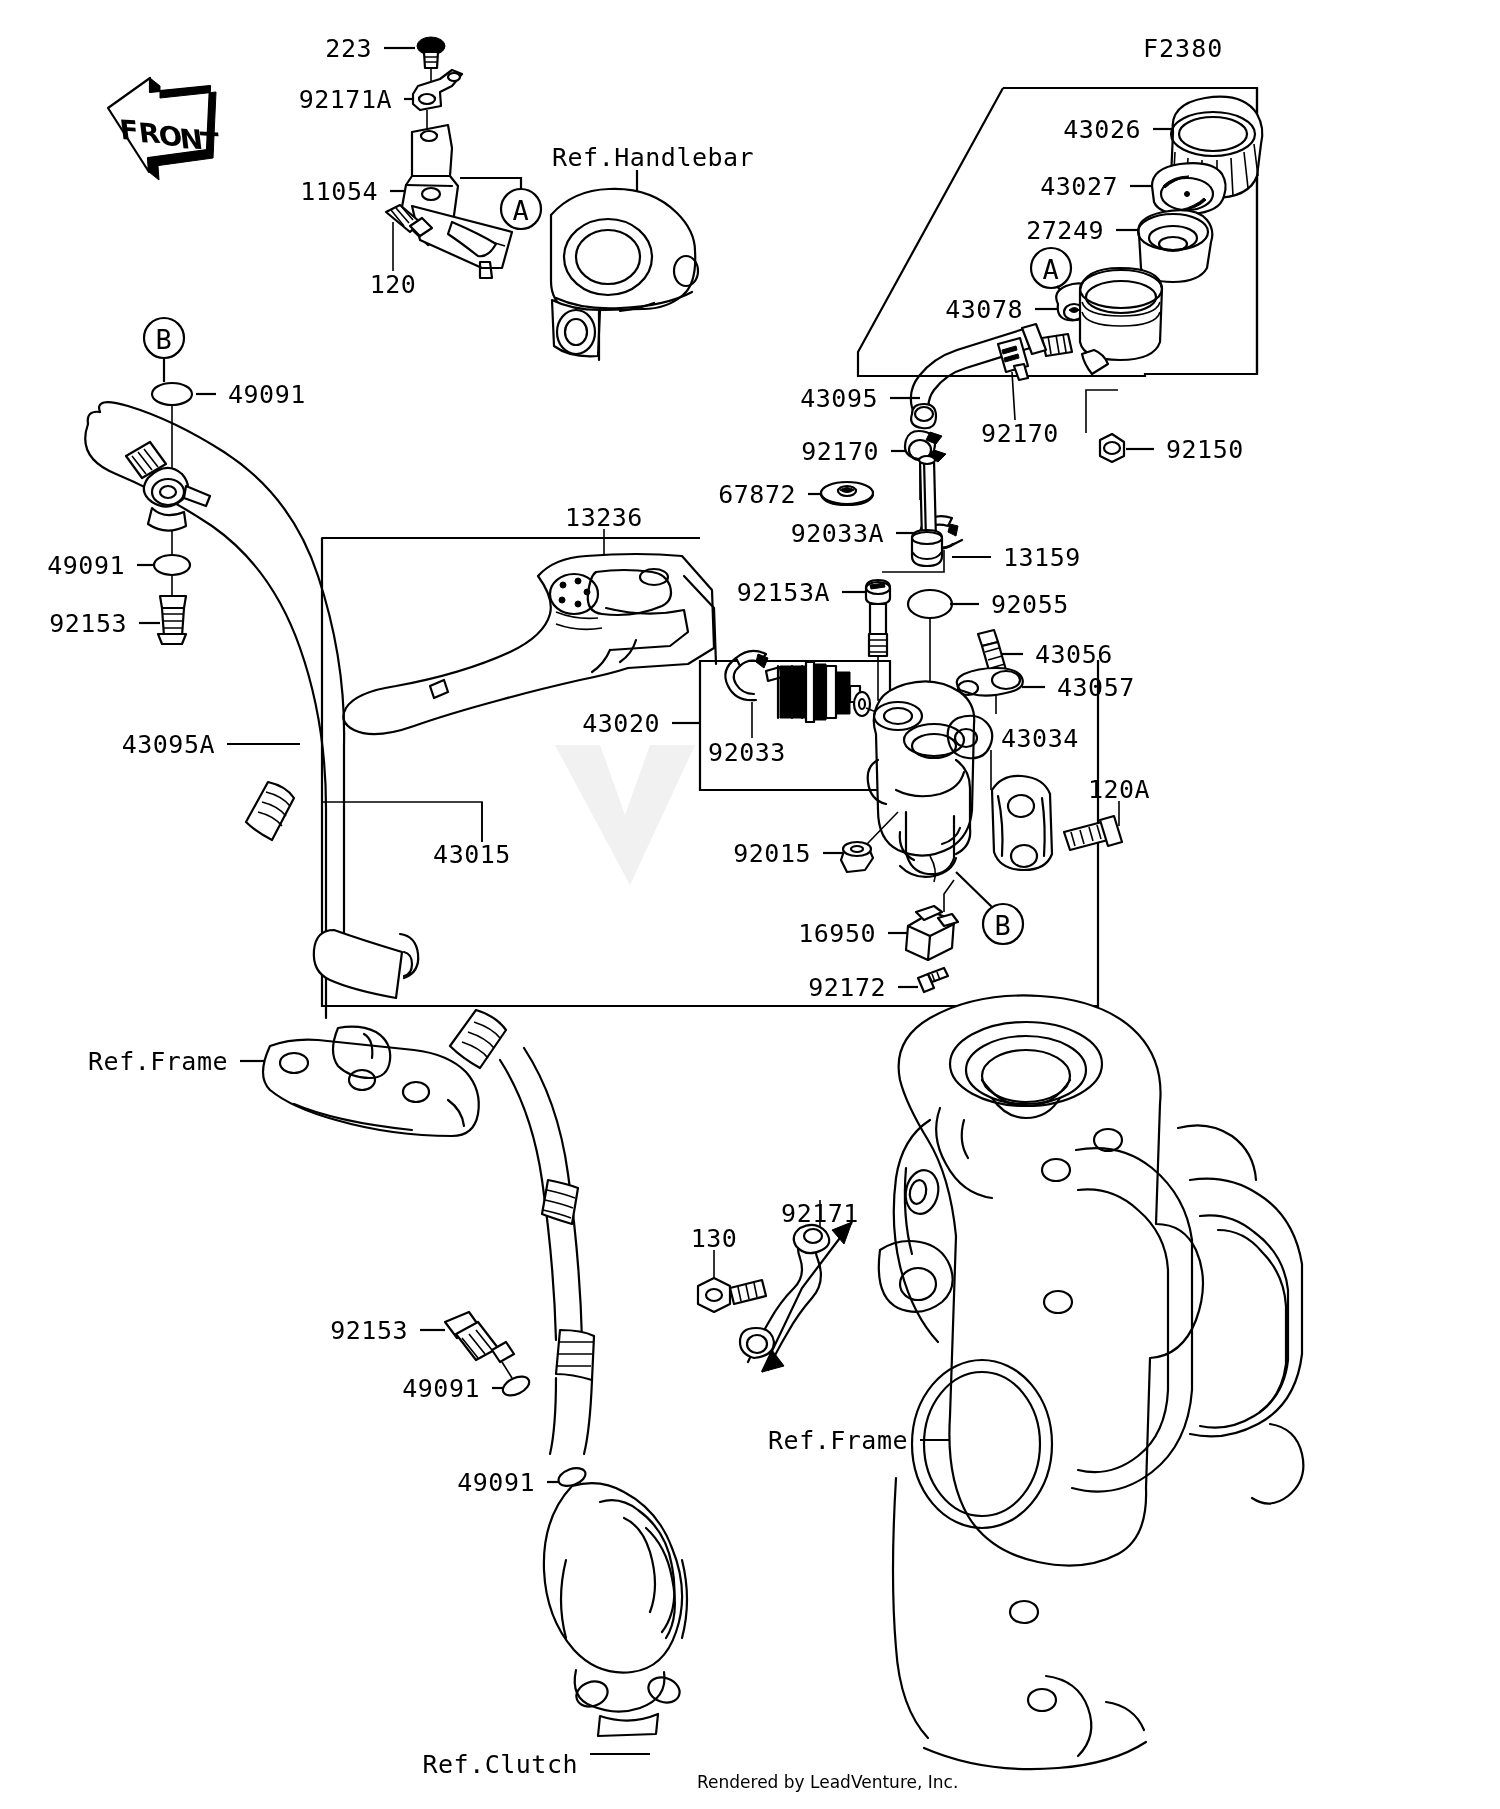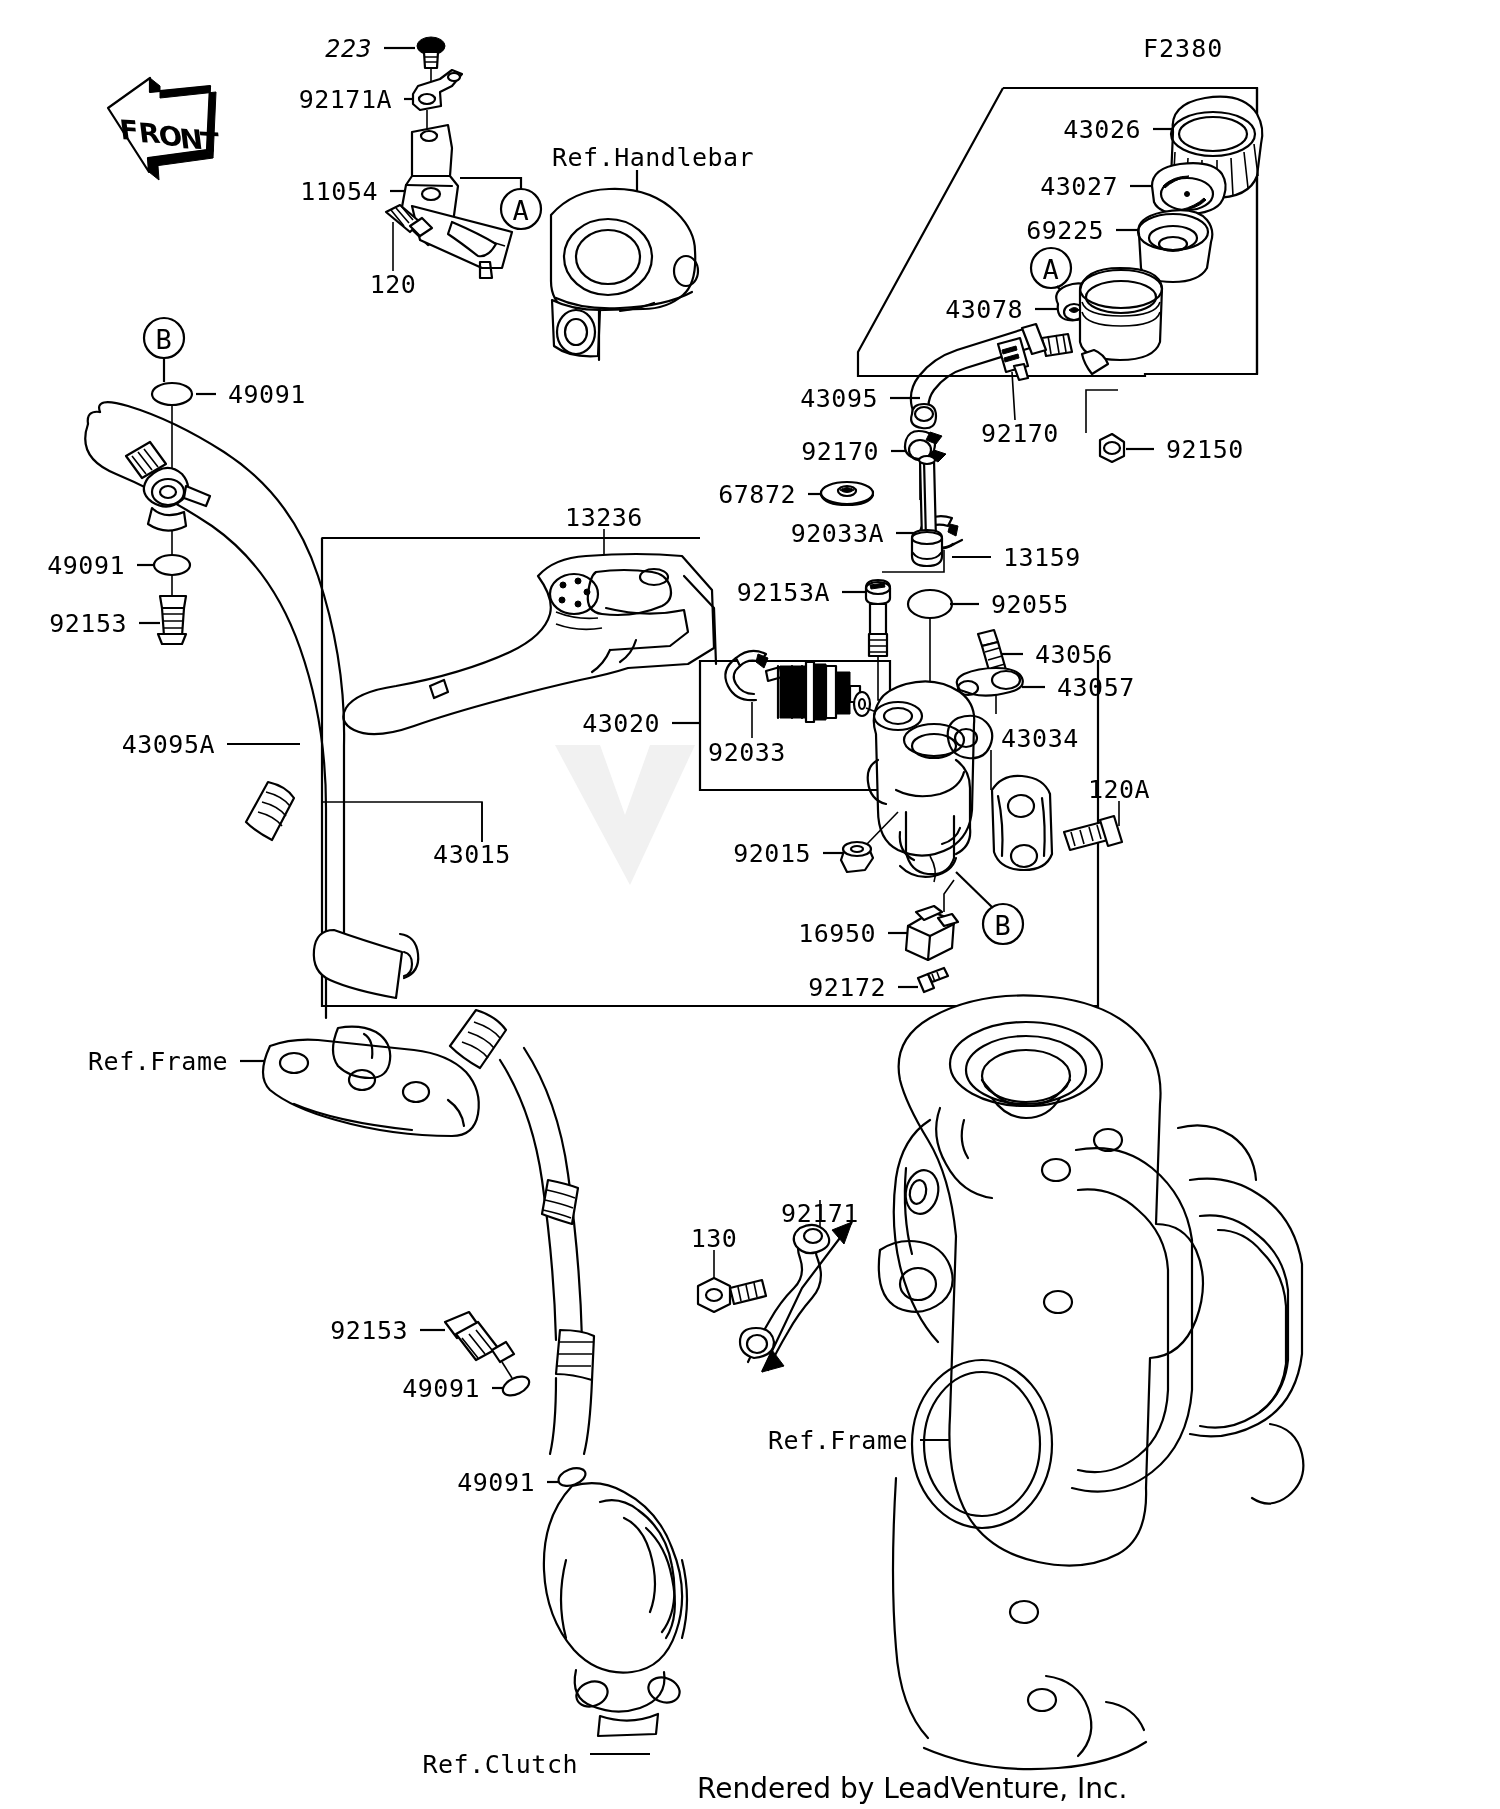--- a/index.html
+++ b/index.html
@@ -6,21 +6,21 @@
   body{width:1500px;height:1809px;position:relative;overflow:hidden;
        font-family:"DejaVu Sans Mono","Liberation Mono",monospace;color:#000;}
   #stage{position:absolute;inset:0;width:1500px;height:1809px;}
   .lbl{position:absolute;font-family:"DejaVu Sans Mono","Liberation Mono",monospace;
        font-size:25px;letter-spacing:0.5px;white-space:nowrap;color:#000;}
   .lbl.r{transform:translate(-100%,-50%);}
   .lbl.l{transform:translate(0,-50%);}
   .lbl.c{transform:translate(-50%,-50%);}
   .diagid{position:absolute;font-size:25px;letter-spacing:1px;}
   .credit{position:absolute;font-family:"DejaVu Sans","Liberation Sans",sans-serif;
-          font-size:28px;letter-spacing:0px;text-align:center;}
+          font-size:17px;letter-spacing:0px;text-align:center;}
   .wm{position:absolute;color:#f0f0f0;font-family:"DejaVu Sans","Liberation Sans",sans-serif;
       font-weight:bold;user-select:none;pointer-events:none;}
   svg{position:absolute;left:0;top:0;overflow:visible;}
   .pt{stroke:#000;fill:none;stroke-width:2.2;stroke-linejoin:round;stroke-linecap:round;}
   .ptf{stroke:#000;fill:#fff;stroke-width:2.2;stroke-linejoin:round;stroke-linecap:round;}
   .blk{fill:#000;stroke:#000;stroke-width:1;}
   .lead{stroke:#000;stroke-width:2.2;fill:none;}
   .thin{stroke:#000;stroke-width:1.6;fill:none;}
   .box{stroke:#000;stroke-width:2.2;fill:none;}
 </style>
@@ -530,27 +530,27 @@
     <g>
       <path class="thin" d="M714,1250 L714,1282"></path>
       <path class="ptf" d="M698,1286 l16,-8 l16,8 l0,18 l-16,8 l-16,-8 Z"></path>
       <ellipse class="pt" cx="714" cy="1295" rx="8" ry="6"></ellipse>
       <path class="ptf" d="M730,1288 l32,-8 l4,16 l-32,8 Z"></path>
       <path class="thin" d="M738,1287 l3,14 M746,1285 l3,14 M754,1283 l3,14"></path>
     </g>
 
   </svg>
 
-  <div class="lbl r" style="left:372px;top:48px;font-style:italic;">223</div>
+  <div class="lbl r" style="left:372px;top:48px;">223</div>
   <div class="lbl r" style="left:392px;top:99px;">92171A</div>
   <div class="lbl r" style="left:378px;top:191px;">11054</div>
   <div class="lbl c" style="left:393px;top:284px;">120</div>
   <div class="lbl r" style="left:1141px;top:129px;">43026</div>
   <div class="lbl r" style="left:1118px;top:186px;">43027</div>
-  <div class="lbl r" style="left:1104px;top:230px;">69225</div>
+  <div class="lbl r" style="left:1104px;top:230px;">27249</div>
   <div class="lbl r" style="left:1023px;top:309px;">43078</div>
   <div class="lbl l" style="left:1166px;top:449px;">92150</div>
   <div class="lbl r" style="left:878px;top:398px;">43095</div>
   <div class="lbl c" style="left:1020px;top:433px;">92170</div>
   <div class="lbl r" style="left:879px;top:451px;">92170</div>
   <div class="lbl r" style="left:796px;top:494px;">67872</div>
   <div class="lbl r" style="left:884px;top:533px;">92033A</div>
   <div class="lbl l" style="left:1003px;top:557px;">13159</div>
   <div class="lbl c" style="left:604px;top:517px;">13236</div>
   <div class="lbl r" style="left:830px;top:592px;">92153A</div>

